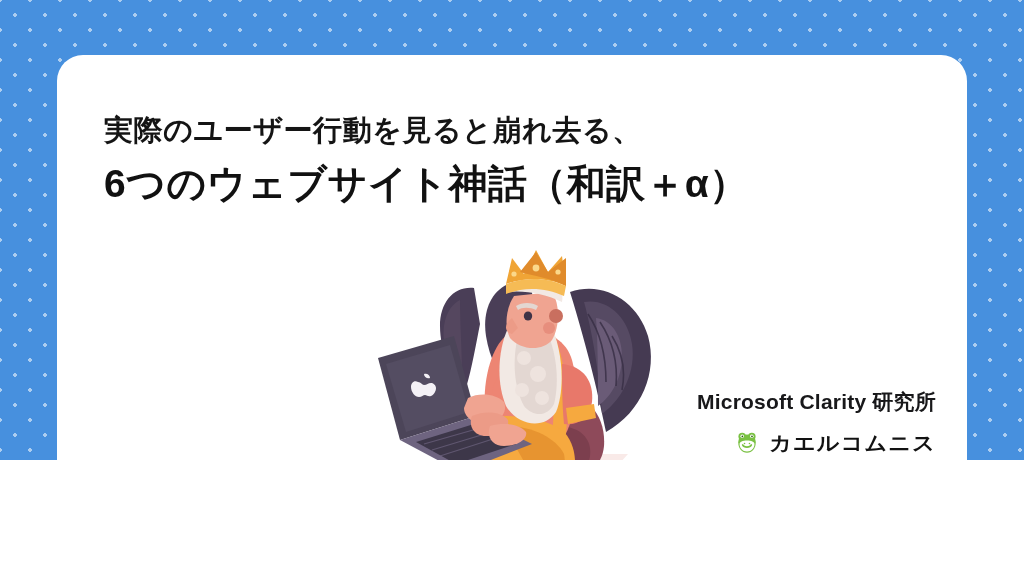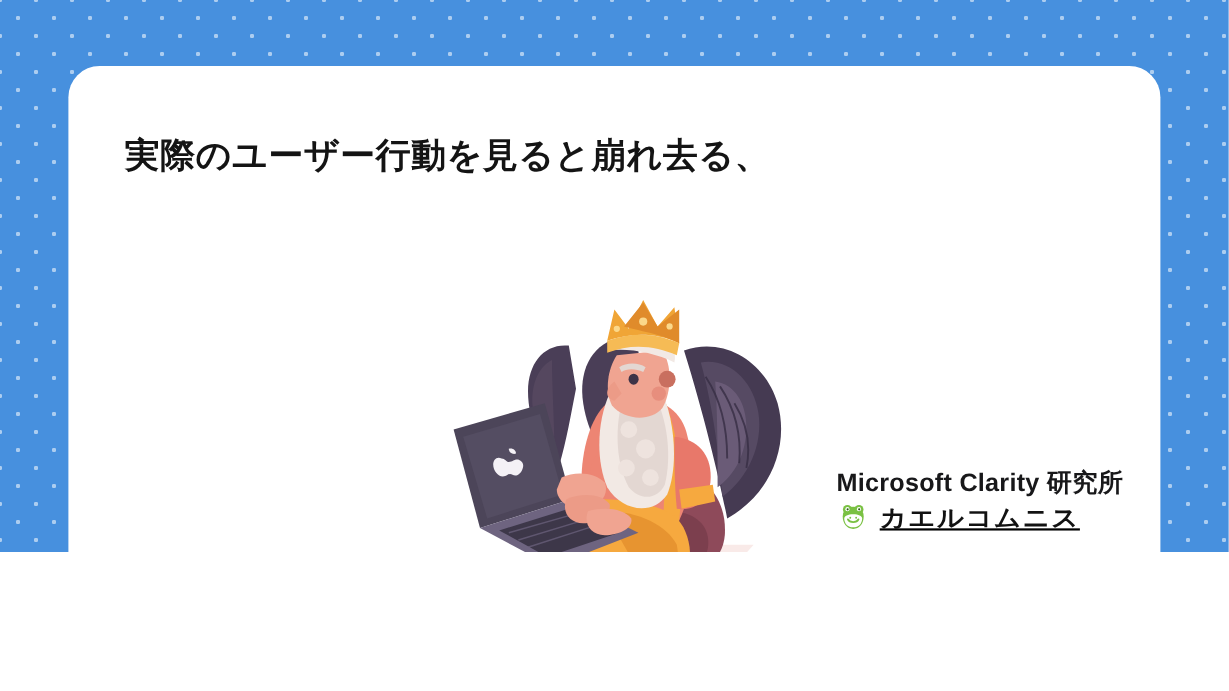--- a/index.html
+++ b/index.html
@@ -82,23 +82,23 @@
     font-size: 21px;
     font-weight: 700;
     color: #18181a;
     letter-spacing: 0.01em;
     white-space: nowrap;
     margin: 0;
   }
   .brand {
     display: flex;
     align-items: center;
+    justify-content: flex-end;
     gap: 8px;
-    margin-top: 1px;
-    text-decoration: underline;
+    margin-top: 13px;
   }
   .brand-mark { width: 28px; height: 28px; flex: 0 0 auto; }
   .brand-mark svg { display: block; width: 100%; height: 100%; }
   .brand-name {
     font-size: 22px;
     font-weight: 700;
     color: #121212;
     letter-spacing: 0.06em;
     font-family: "DejaVu Sans", "Liberation Sans", sans-serif;
     transform: scaleY(0.92);
@@ -107,20 +107,21 @@
 </style>
 </head>
 <body>
 
 <div class="slide">
 
   <div class="card"></div>
 
   <div class="headline">
     <p class="headline-line1">実際のユーザー行動を見ると崩れ去る、</p>
+    <p class="headline-line2">6つのウェブサイト神話（和訳＋α）</p>
   </div>
 
   <div class="illustration">
     <svg viewBox="0 0 320 280" xmlns="http://www.w3.org/2000/svg" aria-hidden="true">
 
       <ellipse cx="175" cy="238" rx="108" ry="26" fill="#F8E6E4"></ellipse>
       <path d="M80 252 L120 214 L272 214 L238 252 Z" fill="#F9EAE8"></path>
 
       <g fill="#4A3E57">
         <path d="M118 48 C98 46 84 62 84 86 C84 112 96 134 110 148 C116 128 120 104 124 84 Z"></path>

